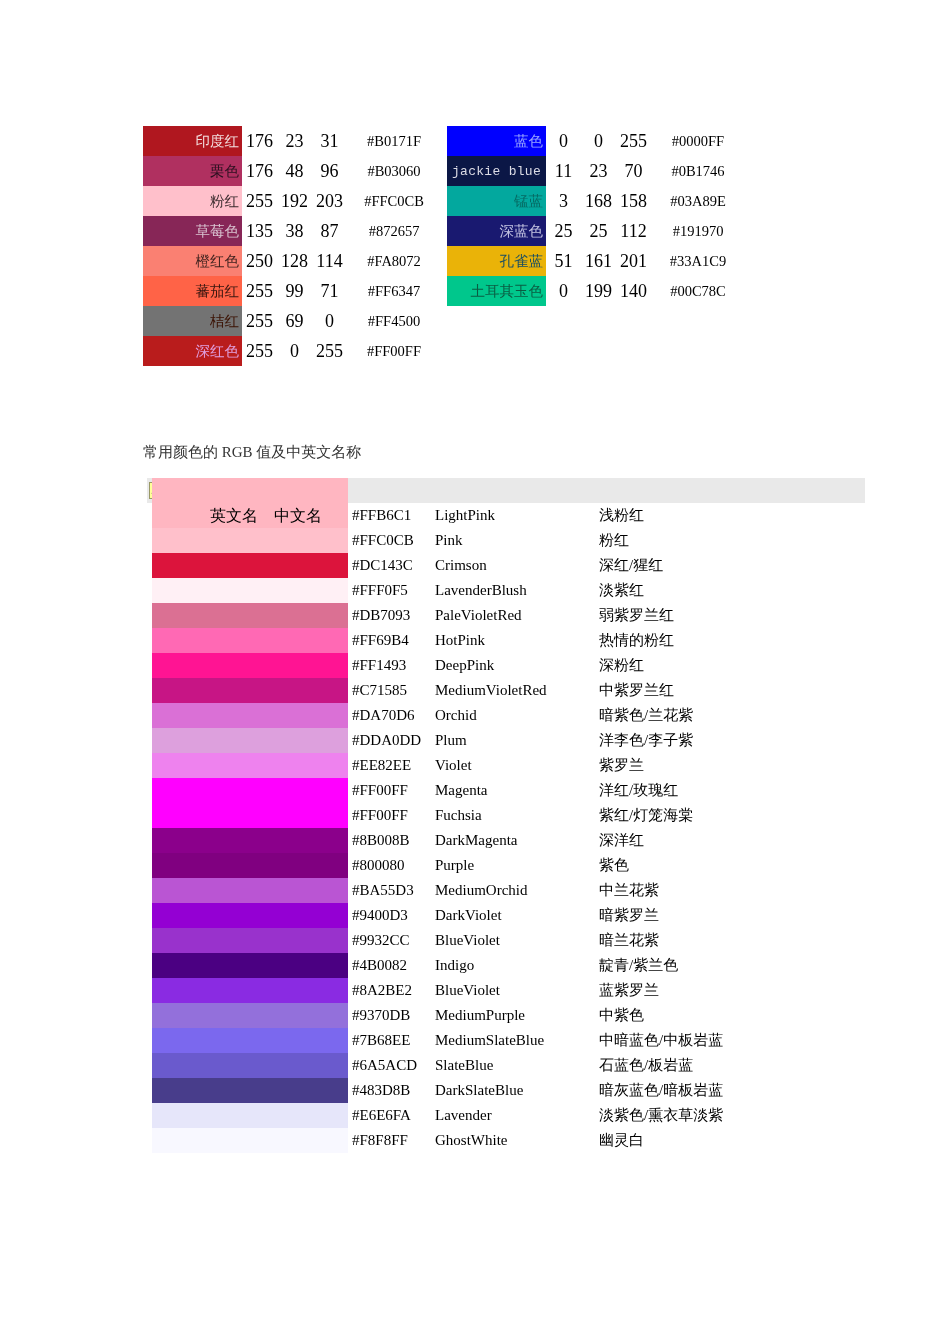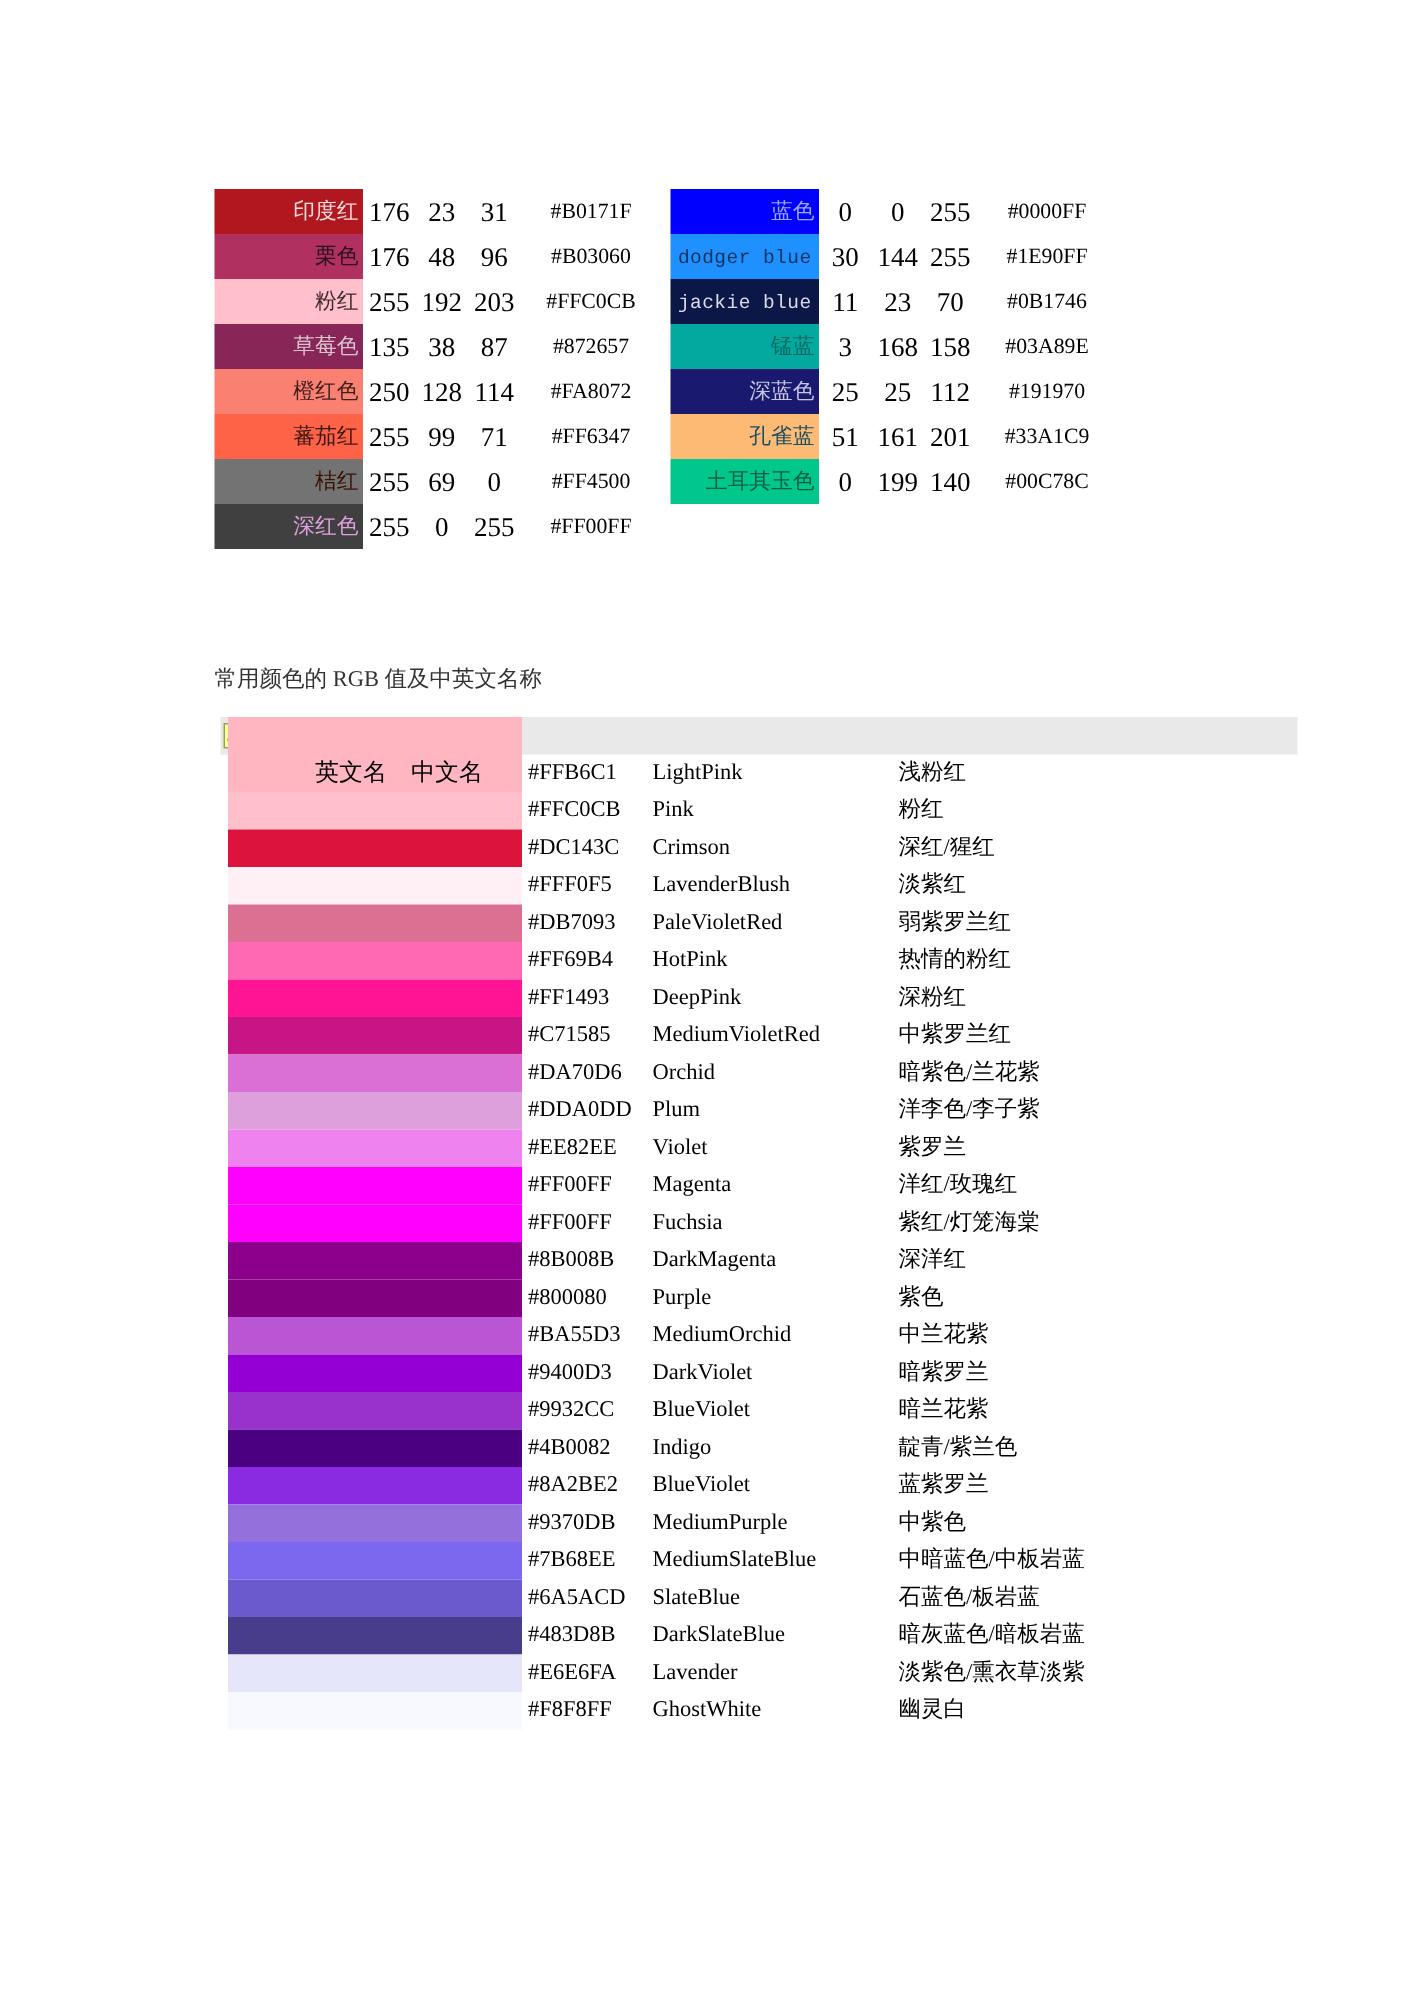--- a/index.html
+++ b/index.html
@@ -225,46 +225,39 @@
           <td class="hexval">#FF6347</td>
         </tr>
         <tr>
           <td class="swatch-name" style="background: #737373; color: rgb(58, 16, 0);">桔红</td>
           <td class="num">255</td>
           <td class="num">69</td>
           <td class="num">0</td>
           <td class="hexval">#FF4500</td>
         </tr>
         <tr>
-          <td class="swatch-name" style="background: #404040; color: rgb(224, 160, 224);">深红色</td>
+          <td class="swatch-name" style="background: #b91c1c; color: rgb(224, 160, 224);">深红色</td>
           <td class="num">255</td>
           <td class="num">0</td>
           <td class="num">255</td>
           <td class="hexval">#FF00FF</td>
         </tr>
       </tbody>
   </table>
   <div class="spacer-col"></div>
   <table class="mini-table" id="table-right">
     <tbody>
         <tr>
           <td class="swatch-name" style="background: rgb(0, 0, 255); color: rgb(154, 168, 255);">蓝色</td>
           <td class="num">0</td>
           <td class="num">0</td>
           <td class="num">255</td>
           <td class="hexval">#0000FF</td>
         </tr>
         <tr>
-          <td class="swatch-name mono" style="background: rgb(30, 144, 255); color: rgb(18, 52, 92);">dodger blue</td>
-          <td class="num">30</td>
-          <td class="num">144</td>
-          <td class="num">255</td>
-          <td class="hexval">#1E90FF</td>
-        </tr>
-        <tr>
           <td class="swatch-name mono" style="background: rgb(11, 23, 70); color: rgb(220, 220, 230);">jackie blue</td>
           <td class="num">11</td>
           <td class="num">23</td>
           <td class="num">70</td>
           <td class="hexval">#0B1746</td>
         </tr>
         <tr>
           <td class="swatch-name" style="background: rgb(3, 168, 158); color: rgb(6, 106, 99);">锰蓝</td>
           <td class="num">3</td>
           <td class="num">168</td>
@@ -272,21 +265,21 @@
           <td class="hexval">#03A89E</td>
         </tr>
         <tr>
           <td class="swatch-name" style="background: rgb(25, 25, 112); color: rgb(197, 197, 226);">深蓝色</td>
           <td class="num">25</td>
           <td class="num">25</td>
           <td class="num">112</td>
           <td class="hexval">#191970</td>
         </tr>
         <tr>
-          <td class="swatch-name" style="background: #fdba74; color: rgb(25, 78, 99);">孔雀蓝</td>
+          <td class="swatch-name" style="background: #eab308; color: rgb(25, 78, 99);">孔雀蓝</td>
           <td class="num">51</td>
           <td class="num">161</td>
           <td class="num">201</td>
           <td class="hexval">#33A1C9</td>
         </tr>
         <tr>
           <td class="swatch-name" style="background: rgb(0, 199, 140); color: rgb(10, 92, 66);">土耳其玉色</td>
           <td class="num">0</td>
           <td class="num">199</td>
           <td class="num">140</td>

